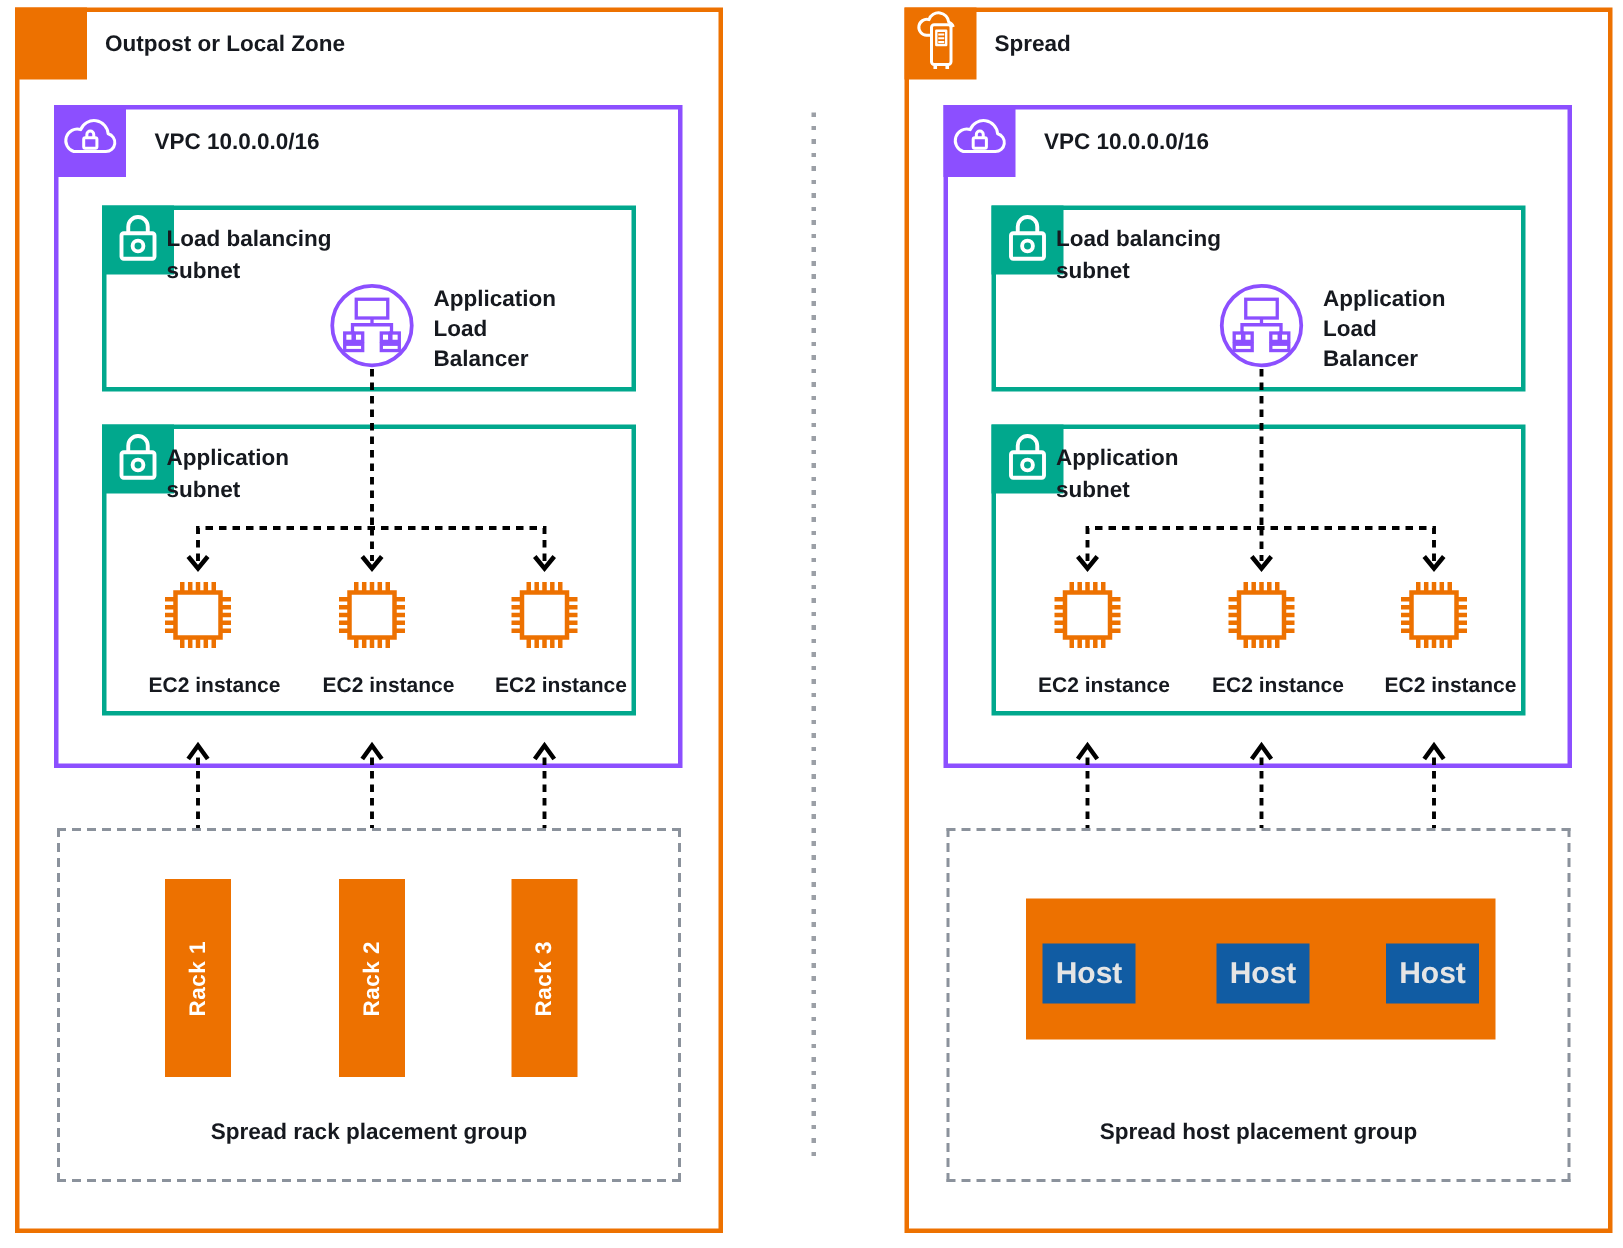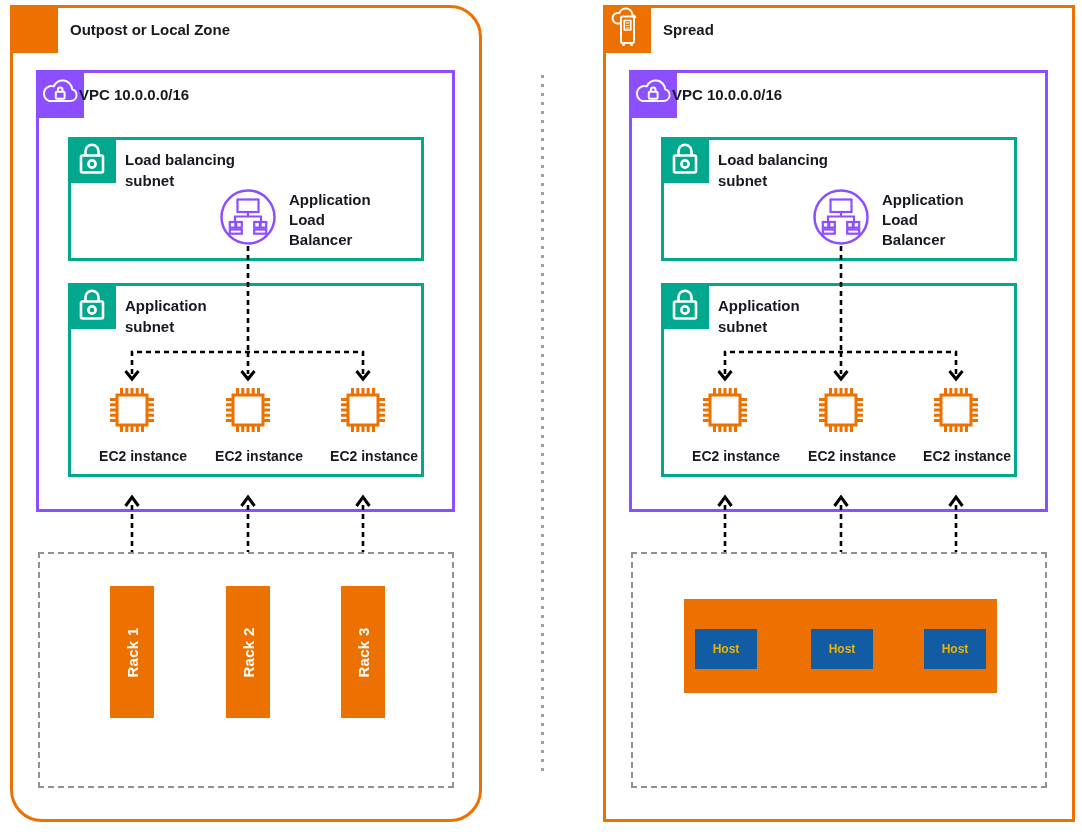--- a/index.html
+++ b/index.html
@@ -2,36 +2,36 @@
 <html><head>
 <meta charset="utf-8">
 <style>
   * { margin:0; padding:0; box-sizing:border-box; }
   html,body { background:#fff; }
   body { font-family:"Liberation Sans", sans-serif; color:#16191F; }
   .stage { position:relative; width:1082px; height:832px; background:#fff; overflow:hidden; }
 
   
   .panel { position:absolute; top:5px; width:472px; height:817px; border:3px solid #ED7100; background:#fff; }
-  .panel.left { left:10px;border-radius:32px; }
+  .panel.left { left:10px; }
   .panel.right { left:603px; }
   .corner-icon { position:absolute; left:-3px; top:-3px; width:48px; height:48px; background:#ED7100; display:flex; align-items:center; justify-content:center; }
   .panel-title { position:absolute; left:57px; top:12px; font-size:15px; font-weight:bold; line-height:20px; }
 
   
   .vpc { position:absolute; left:23px; top:62px; width:419px; height:442px; border:3px solid #8C4FFF; background:#fff; }
   .vpc-icon { position:absolute; left:-3px; top:-3px; width:48px; height:48px; background:#8C4FFF; display:flex; align-items:center; justify-content:center; }
-  .vpc-title { position:absolute; left:40px; top:13px; font-size:15px; font-weight:bold; }
+  .vpc-title { position:absolute; left:64px; top:13px; font-size:15px; font-weight:bold; }
 
   
   .subnet { position:absolute; left:29px; width:356px; border:3px solid #01A88D; background:#fff; }
   .subnet.lb  { top:64px;  height:124px; }
   .subnet.app { top:210px; height:194px; }
   .subnet-icon { position:absolute; left:-3px; top:-3px; width:48px; height:46px; background:#01A88D; display:flex; align-items:center; justify-content:center; }
-  .subnet-label { position:absolute; left:54px; top:9px; font-size:15px; font-weight:bold; line-height:21px; }
+  .subnet-label { position:absolute; left:40px; top:9px; font-size:15px; font-weight:bold; line-height:21px; }
   .preline { white-space:pre-line; }
 
   
   .alb-icon { position:absolute; left:148px; top:48px; width:58px; height:58px; }
   .alb-label { position:absolute; left:218px; top:50px; font-size:15px; font-weight:bold; line-height:20px; }
 
   
   .ec2-chip { position:absolute; top:97px; width:54px; height:54px; }
   .ec2-chip.c1 { left:34px; } .ec2-chip.c2 { left:150px; } .ec2-chip.c3 { left:265px; }
   .ec2-label { position:absolute; top:162px; width:110px; text-align:right; font-size:14px; font-weight:bold; }
@@ -39,21 +39,21 @@
 
   
   .group-box { position:absolute; left:25px; top:544px; width:416px; height:236px; border:2px dashed #8B929C; background:#fff; }
   .group-label { position:absolute; top:192px; left:0; width:100%; text-align:center; font-size:15px; font-weight:bold; }
 
   .rack { position:absolute; top:32px; width:44px; height:132px; background:#ED7100; display:flex; align-items:center; justify-content:center; }
   .rack.r1 { left:70px; } .rack.r2 { left:186px; } .rack.r3 { left:301px; }
   .rack span { transform:rotate(-90deg); white-space:nowrap; color:#fff; font-size:15px; font-weight:bold; letter-spacing:.3px; }
 
   .host-bar { position:absolute; left:51px; top:45px; width:313px; height:94px; background:#ED7100; }
-  .host { position:absolute; top:30px; width:62px; height:40px; background:#115CA3; display:flex; align-items:center; justify-content:center; color:#eab308; font-size:12px; font-weight:bold; }
+  .host { position:absolute; top:30px; width:62px; height:40px; background:#115CA3; display:flex; align-items:center; justify-content:center; color:#e5e5e5; font-size:20px; font-weight:bold; }
   .host.h1 { left:11px; } .host.h2 { left:127px; } .host.h3 { left:240px; }
 
   
   .connectors { position:absolute; left:-3px; top:-3px; pointer-events:none; }
 
   
   .divider { position:absolute; left:541px; top:75px; width:3px; height:697px;
     background-image:repeating-linear-gradient(to bottom, #9B9FA6 0 3px, transparent 3px 9px); }
 
   svg { display:block; }
@@ -164,20 +164,21 @@
     <div class="group-box">
       <div class="rack r1">
           <span>Rack 1</span>
         </div>
       <div class="rack r2">
           <span>Rack 2</span>
         </div>
       <div class="rack r3">
           <span>Rack 3</span>
         </div>
+      <div class="group-label">Spread rack placement group</div>
     </div>
   </div>
 
   <div class="divider"></div>
 
   <div class="panel right">
     <div class="corner-icon">
       <svg width="48" height="48" viewBox="0 0 48 48" fill="none" stroke="#fff" stroke-width="2" stroke-linejoin="round">
         <path d="M17.5 18.5 h-2.8 a5.3 5.3 0 1 1 1.6 -10.4 a6.8 6.8 0 0 1 13.2 1.7 a4.6 4.6 0 0 1 3 3.2"></path>
         <rect x="18" y="11.5" width="13" height="26.5" rx="1.8"></rect>
@@ -287,16 +288,17 @@
         <div class="host h1">
             <span>Host</span>
           </div>
         <div class="host h2">
             <span>Host</span>
           </div>
         <div class="host h3">
             <span>Host</span>
           </div>
       </div>
+      <div class="group-label">Spread host placement group</div>
     </div>
   </div>
 
 </div>
 
 </body></html>

